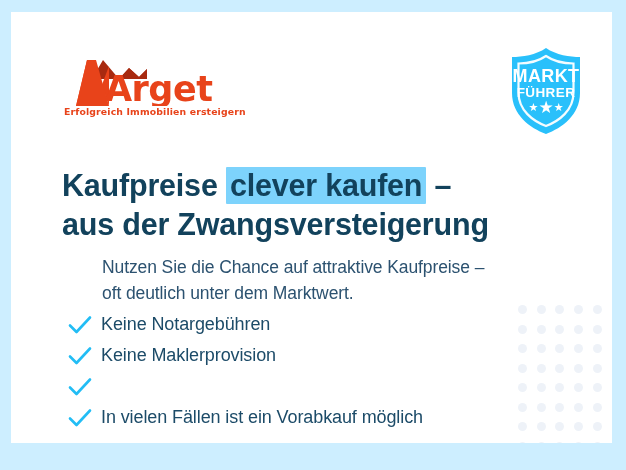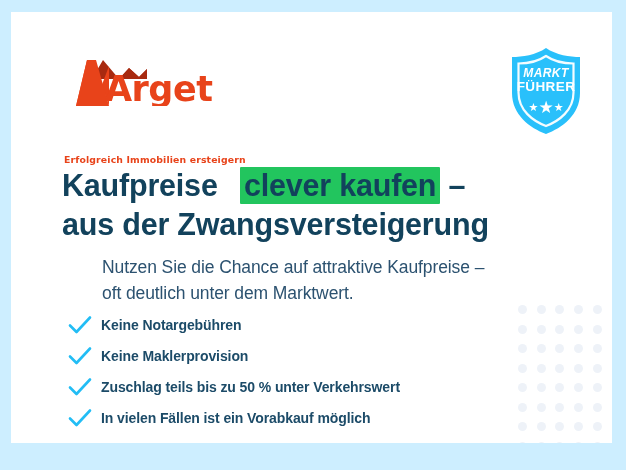--- a/index.html
+++ b/index.html
@@ -63,21 +63,20 @@
   #logo-tagline {
     position: absolute;
     left: 1px;
     top: 50px;
     font-size: 9.3px;
     font-weight: bold;
     letter-spacing: 0.15px;
     color: #e8431a;
     white-space: nowrap;
     font-family: "DejaVu Sans", sans-serif;
-    margin-top: 48px;
   }
 
   
   #badge {
     position: absolute;
     left: 489px;
     top: 33px;
     width: 92px;
     height: 92px;
   }
@@ -85,21 +84,21 @@
     position: absolute;
     left: 0;
     top: 22px;
     width: 92px;
     text-align: center;
     color: #ffffff;
     font-weight: bold;
     line-height: 1.05;
     pointer-events: none;
   }
-  #badge-text .l1 { display:block; font-size: 12px; letter-spacing: 0.4px; font-style: italic; }
+  #badge-text .l1 { display:block; font-size: 18px; letter-spacing: 0.4px; }
   #badge-text .l2 { display:block; font-size: 13.5px; letter-spacing: 0.4px; }
   #badge-stars {
     position: absolute;
     left: 0;
     top: 54px;
     width: 92px;
     text-align: center;
     color: #ffffff;
     line-height: 1;
     pointer-events: none;
@@ -113,24 +112,23 @@
     left: 51px;
     top: 134px;
     width: 520px;
     color: #12425c;
     font-size: 30.5px;
     font-weight: bold;
     line-height: 1.28;
     letter-spacing: -0.2px;
   }
   #headline .hl {
-    background: #22c55e;
+    background: #7dd3fc;
     padding: 1px 4px 2px 4px;
     border-radius: 1px;
-    margin-left: 14px;
   }
   #headline .row { display: block; white-space: nowrap; }
 
   
   #subhead {
     position: absolute;
     left: 51px;
     top: 224px;
     width: 520px;
     color: #2c5270;
@@ -155,24 +153,23 @@
   }
   .bullet .check {
     flex: 0 0 auto;
     width: 24px;
     height: 20px;
     margin-right: 9px;
     display: block;
   }
   .bullet .label {
     color: #1c4b68;
-    font-size: 14px;
+    font-size: 18px;
     letter-spacing: -0.1px;
     white-space: nowrap;
-    font-weight: bold;
   }
 </style>
 </head>
 <body>
 
 <div id="card">
 
   <div id="dot-pattern">
     <i></i>
       <i></i>
@@ -264,21 +261,20 @@
     <li class="bullet">
       <svg class="check" viewBox="0 0 24 20">
           <path d="M2 10.5 L8.5 17 L22 2.5" fill="none" stroke="#22bdf5" stroke-width="2.6" stroke-linecap="round" stroke-linejoin="round"></path>
         </svg>
       <span class="label">Keine Maklerprovision</span>
     </li>
     <li class="bullet">
       <svg class="check" viewBox="0 0 24 20">
           <path d="M2 10.5 L8.5 17 L22 2.5" fill="none" stroke="#22bdf5" stroke-width="2.6" stroke-linecap="round" stroke-linejoin="round"></path>
         </svg>
-      <span class="label">Zuschlag teils bis zu 50 % unter Verkehrswert</span>
     </li>
     <li class="bullet">
       <svg class="check" viewBox="0 0 24 20">
           <path d="M2 10.5 L8.5 17 L22 2.5" fill="none" stroke="#22bdf5" stroke-width="2.6" stroke-linecap="round" stroke-linejoin="round"></path>
         </svg>
       <span class="label">In vielen Fällen ist ein Vorabkauf möglich</span>
     </li>
   </ul>
 
 </div>

